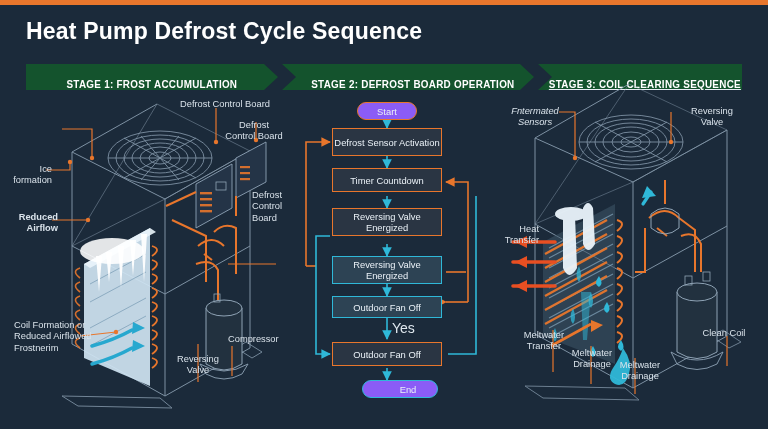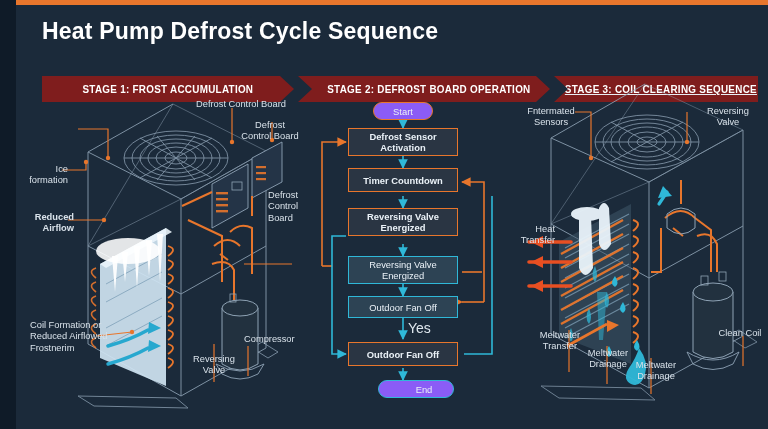--- a/index.html
+++ b/index.html
@@ -1,26 +1,26 @@
 <!DOCTYPE html>
 <html><head>
 <meta charset="utf-8">
 <style>
   html,body{margin:0;padding:0;background:#0f1b28;}
   body{width:768px;height:429px;overflow:hidden;
        font-family:"Liberation Sans","DejaVu Sans",sans-serif;
        color:#e8eef4;position:relative;}
-  #root{position:absolute;inset:0;background:#1b2a3a;margin-left:16px;}
+  #root{position:absolute;inset:0;background:#1b2a3a;}
   .accent-bar{position:absolute;left:0;top:0;width:768px;height:5px;background:#e8762c;}
   .title{position:absolute;left:26px;top:18px;font-size:23px;font-weight:bold;color:#ffffff;
          letter-spacing:.2px;white-space:nowrap;}
   
   .stage-banner{position:absolute;left:26px;top:64px;width:716px;height:26px;}
-  .stage-seg{position:absolute;top:12px;height:26px;background:#7f1d1d;
-             display:flex;align-items:center;justify-content:center;}
+  .stage-seg{position:absolute;top:0;height:26px;background:#14532d;
+             display:flex;align-items:flex-end;justify-content:center;}
   .stage-seg.s0{left:0;width:252px;clip-path:polygon(0 0,238px 0,252px 50%,238px 100%,0 100%);}
   .stage-seg.s1{left:256px;width:252px;clip-path:polygon(0 0,238px 0,252px 50%,238px 100%,0 100%,14px 50%);}
   .stage-seg.s2{left:512px;width:204px;clip-path:polygon(0 0,204px 0,204px 100%,0 100%,14px 50%);text-decoration:underline;}
   .stage-seg span{font-size:10.5px;font-weight:bold;color:#ffffff;letter-spacing:.3px;white-space:nowrap;
                   transform:scaleX(.94);}
   .stage-seg.s1 span,.stage-seg.s2 span{padding-left:10px;}
   
   .panel{position:absolute;top:96px;height:325px;}
   .p-left{left:0;width:300px;}
   .p-mid{left:300px;width:195px;}
@@ -29,21 +29,21 @@
   .lbl{position:absolute;font-size:9.3px;line-height:11.4px;color:#d9e2ea;white-space:pre;}
   .lbl.r{text-align:right;}
   .lbl.c{text-align:center;}
   
   .fc{position:absolute;left:0;top:0;width:195px;height:325px;}
   .node{position:absolute;box-sizing:border-box;display:flex;align-items:center;
         justify-content:center;text-align:center;font-size:9.4px;line-height:11px;
         color:#eaf1f7;}
   .n-term{border:1.6px solid #2fb8d8;border-radius:11px;background:#8b5cf6;height:18px;}
   .n-term.start{border-color:#e8762c;}
-  .n-orange{border:1.6px solid #e8762c;background:#2a3543;font-weight:bold;}
+  .n-orange{border:1.6px solid #e8762c;background:#2a3543;}
   .n-cyan{border:1.6px solid #2fb8d8;background:#2d4354;}
   .yes{position:absolute;font-size:14px;color:#dfe7ee;}
 </style>
 </head>
 <body>
 
 <div id="root">
 
   <div class="accent-bar"></div>
 
@@ -433,21 +433,21 @@
         <path d="M96 250 L96 288"></path>
         <path d="M140 262 L140 298"></path>
         <path d="M232 240 L232 270"></path>
       </g>
       <g fill="#e8762c">
         <circle cx="80" cy="62" r="2.2"></circle>
           <circle cx="176" cy="46" r="2.2"></circle>
       </g>
     </svg>
 
-    <div class="lbl c" style="left:8px;top:10px;width:64px;">Fntermated
+    <div class="lbl c" style="left:8px;top:10px;width:64px;font-style:italic;">Fntermated
 Sensors</div>
     <div class="lbl c" style="left:186px;top:10px;width:62px;">Reversing
 Valve</div>
     <div class="lbl r" style="left:-12px;top:128px;width:56px;text-align:right;">Heat
 Transfer</div>
     <div class="lbl c" style="left:16px;top:234px;width:66px;">Meltwater
 Transfer</div>
     <div class="lbl c" style="left:64px;top:252px;width:66px;">Meltwater
 Drainage</div>
     <div class="lbl c" style="left:112px;top:264px;width:66px;">Meltwater

